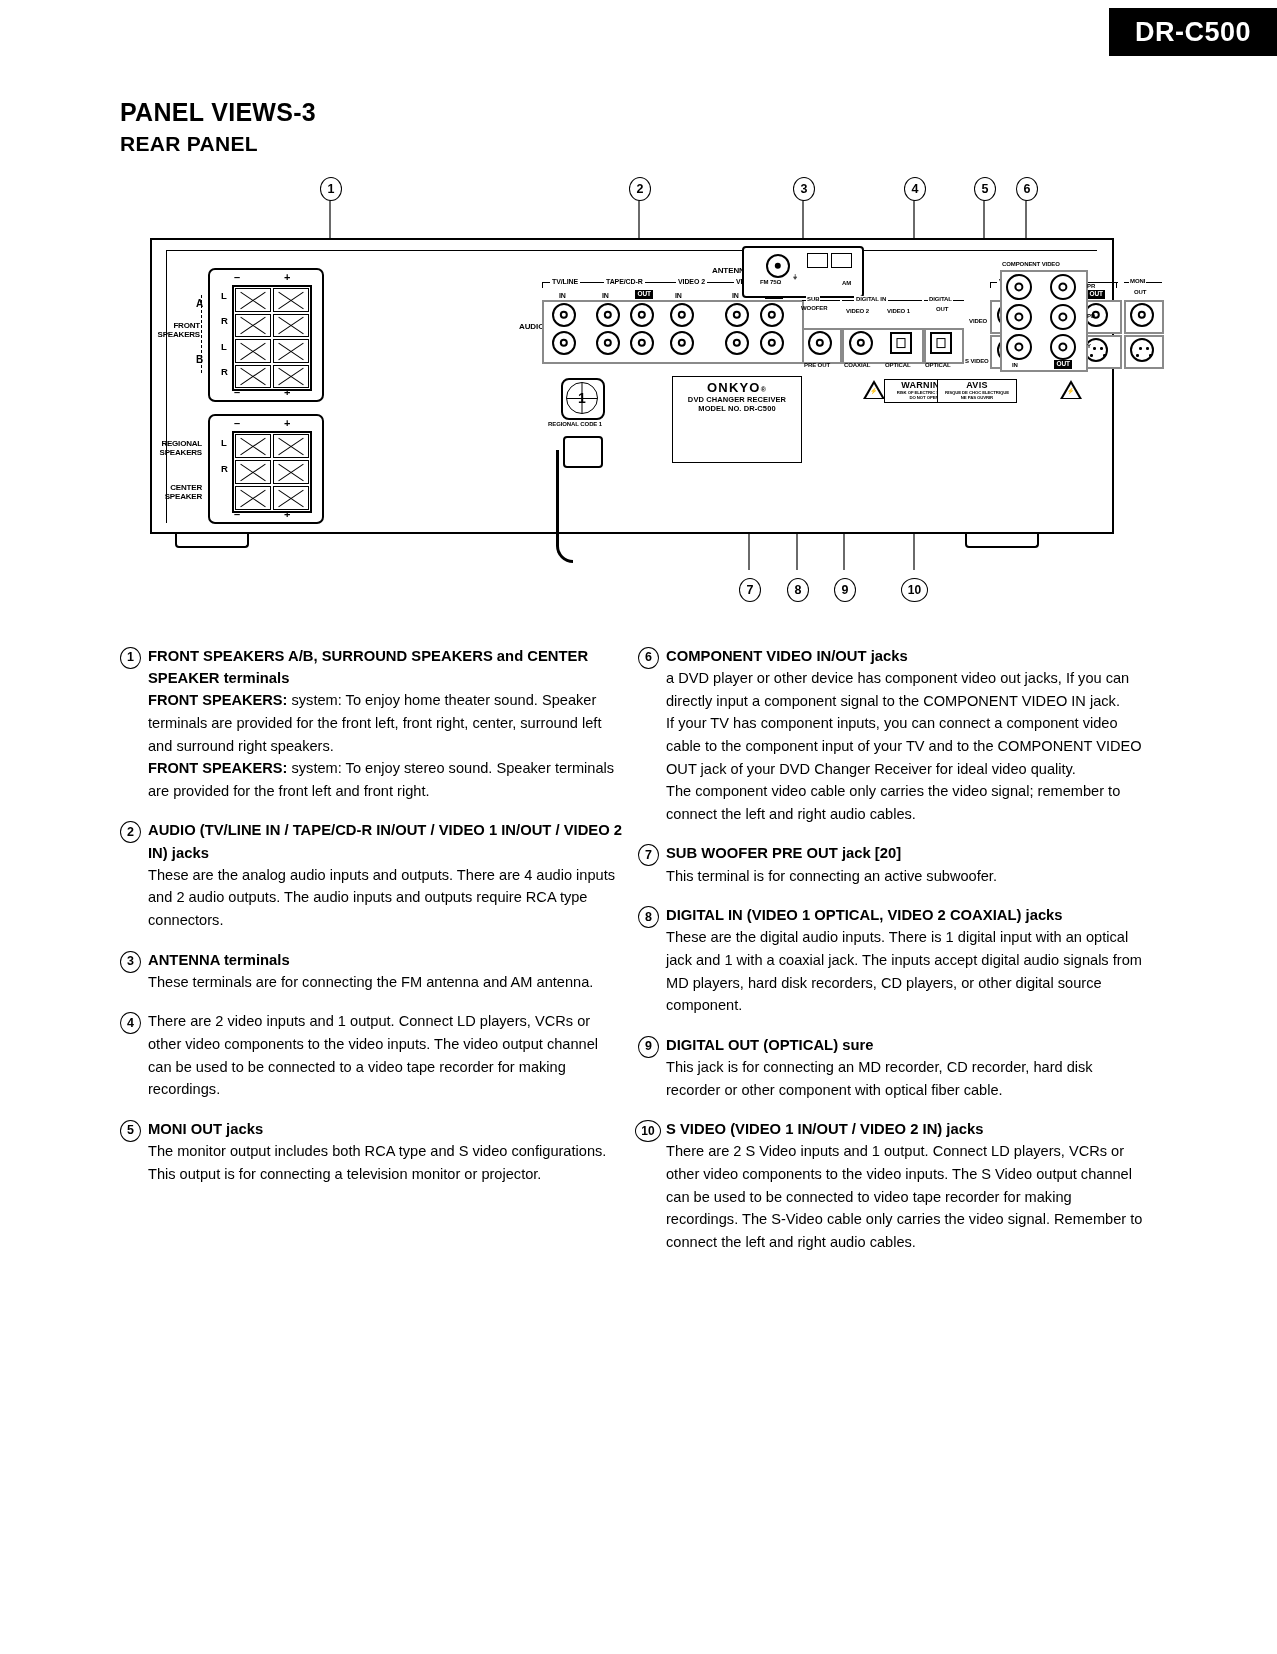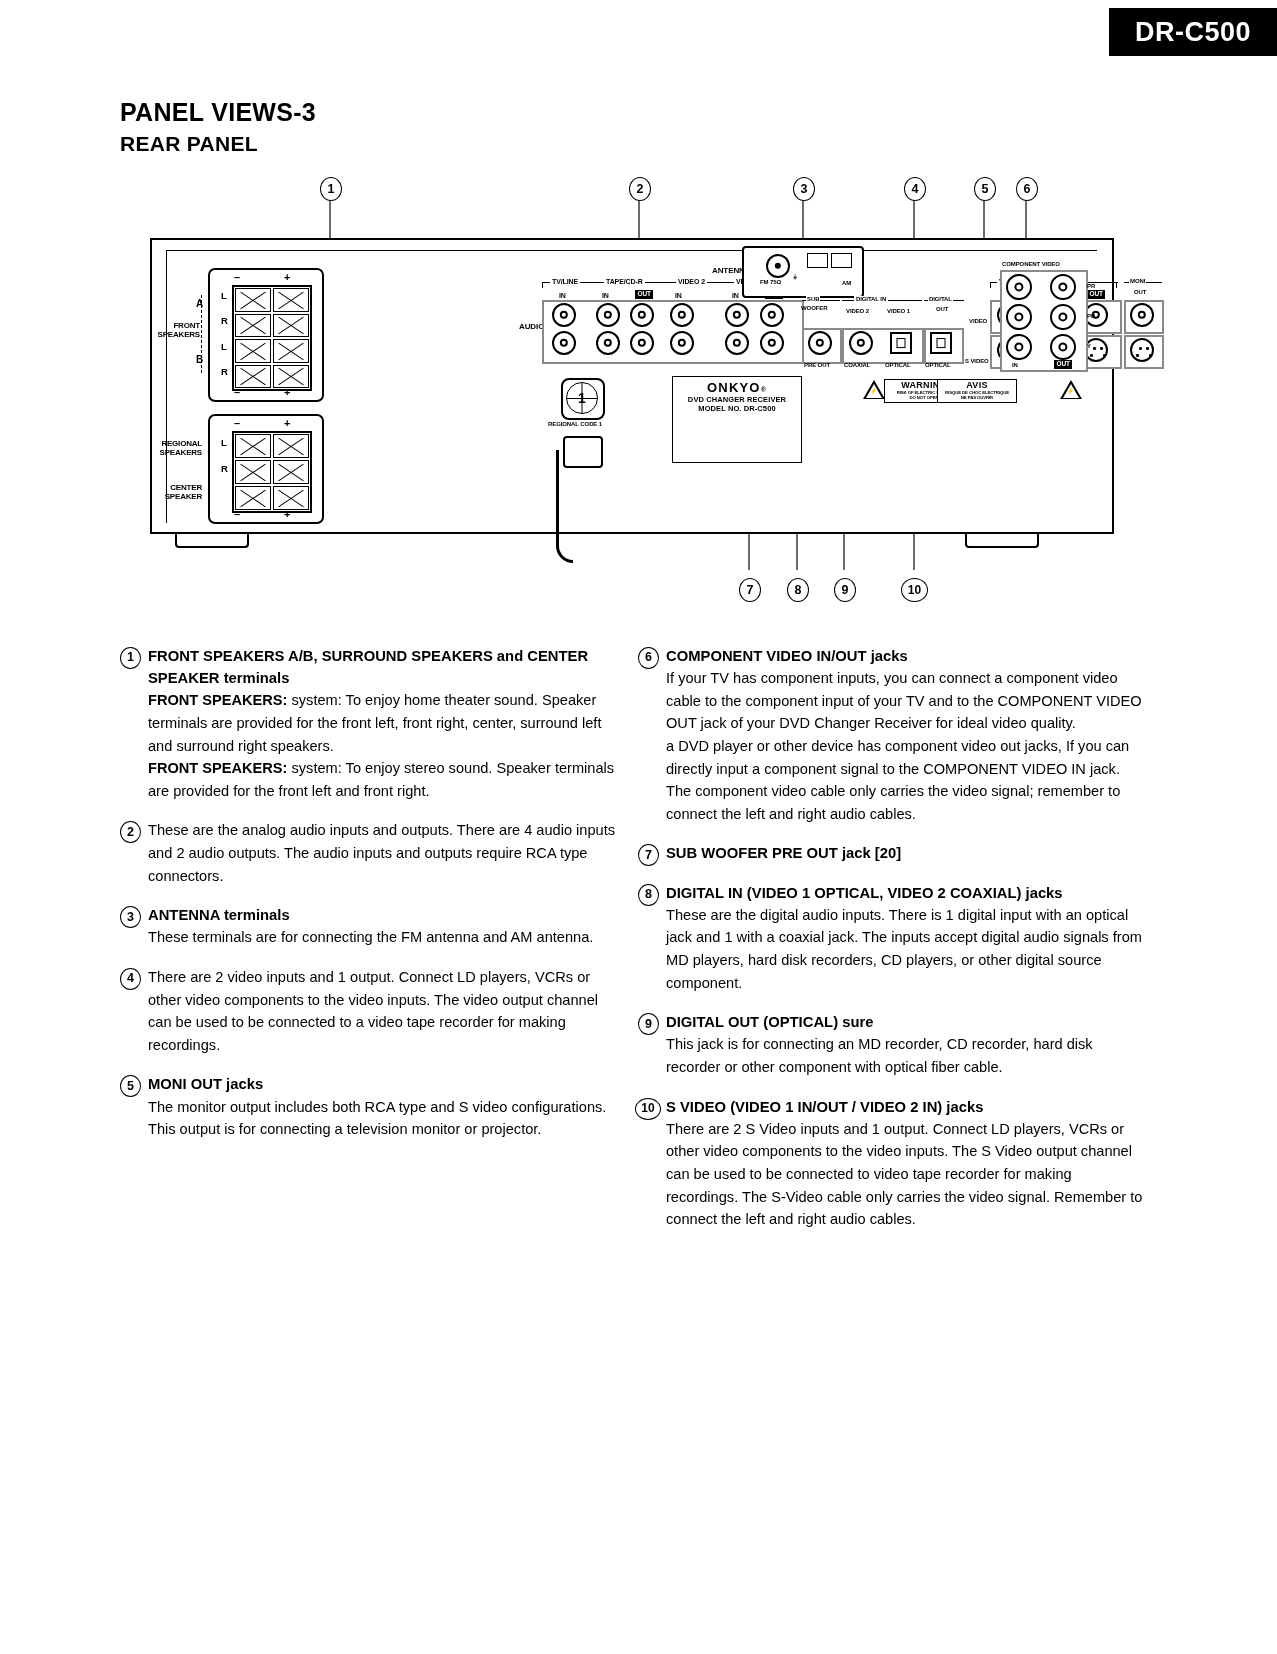--- a/index.html
+++ b/index.html
@@ -657,20 +657,21 @@
 <div class="col col-left">
   <div class="entry">
     <div class="num">1</div>
     <h3>FRONT SPEAKERS A/B, SURROUND SPEAKERS and CENTER SPEAKER terminals</h3>
     <p><b>FRONT SPEAKERS:</b><span> system: To enjoy home theater sound. Speaker terminals are provided for the front left, front right, center, surround left and surround right speakers.</span></p>
     <p><b>FRONT SPEAKERS:</b><span> system: To enjoy stereo sound. Speaker terminals are provided for the front left and front right.</span></p>
   </div>
 
   <div class="entry">
     <div class="num">2</div>
+    <h3>AUDIO (TV/LINE IN / TAPE/CD-R IN/OUT / VIDEO 1 IN/OUT / VIDEO 2 IN) jacks</h3>
     <p>These are the analog audio inputs and outputs. There are 4 audio inputs and 2 audio outputs. The audio inputs and outputs require RCA type connectors.</p>
   </div>
 
   <div class="entry">
     <div class="num">3</div>
     <h3>ANTENNA terminals</h3>
     <p>These terminals are for connecting the FM antenna and AM antenna.</p>
   </div>
 
   <div class="entry">
@@ -682,28 +683,29 @@
     <div class="num">5</div>
     <h3>MONI OUT jacks</h3>
     <p>The monitor output includes both RCA type and S video configurations. This output is for connecting a television monitor or projector.</p>
   </div>
 </div>
 
 <div class="col col-right">
   <div class="entry">
     <div class="num">6</div>
     <h3>COMPONENT VIDEO IN/OUT jacks</h3>
+    <p>a DVD player or other device has component video out jacks, If you can directly input a component signal to the COMPONENT VIDEO IN jack.</p>
     <p>If your TV has component inputs, you can connect a component video cable to the component input of your TV and to the COMPONENT VIDEO OUT jack of your DVD Changer Receiver for ideal video quality.</p>
-    <p>a DVD player or other device has component video out jacks, If you can directly input a component signal to the COMPONENT VIDEO IN jack.</p>
     <p>The component video cable only carries the video signal; remember to connect the left and right audio cables.</p>
   </div>
 
   <div class="entry">
     <div class="num">7</div>
     <h3>SUB WOOFER PRE OUT jack [20]</h3>
+    <p>This terminal is for connecting an active subwoofer.</p>
   </div>
 
   <div class="entry">
     <div class="num">8</div>
     <h3>DIGITAL IN (VIDEO 1 OPTICAL, VIDEO 2 COAXIAL) jacks</h3>
     <p>These are the digital audio inputs. There is 1 digital input with an optical jack and 1 with a coaxial jack. The inputs accept digital audio signals from MD players, hard disk recorders, CD players, or other digital source component.</p>
   </div>
 
   <div class="entry">
     <div class="num">9</div>

